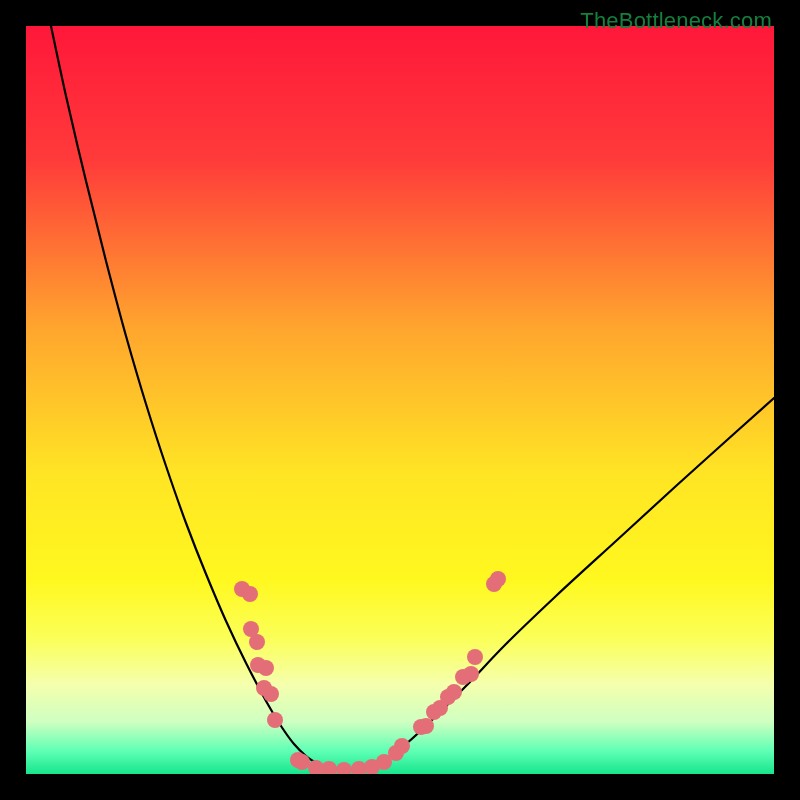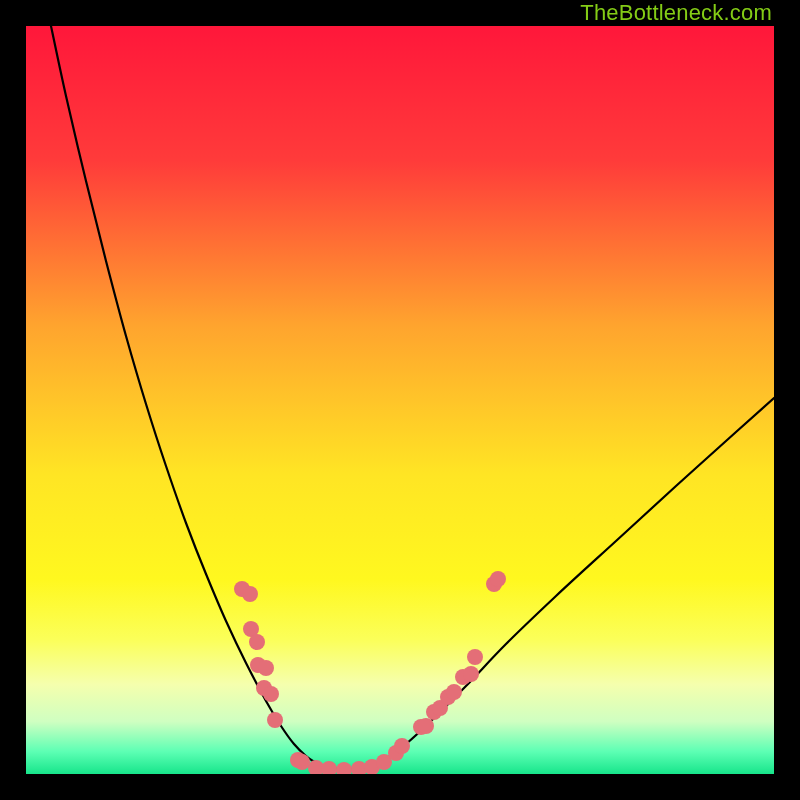--- a/index.html
+++ b/index.html
@@ -20,25 +20,25 @@
   }
   .gradient {
     position: absolute;
     left: 0;
     top: 0;
     width: 748px;
     height: 748px;
   }
   .watermark {
     position: absolute;
-    top: 0;
+    top: 8px;
     right: 28px;
     font-family: Arial, Helvetica, sans-serif;
     font-size: 22px;
-    color: #84cc16;
+    color: #15803d;
     font-weight: 400;
     letter-spacing: 0.2px;
   }
   svg.curve {
     position: absolute;
     left: 0;
     top: 0;
     width: 748px;
     height: 748px;
   }

